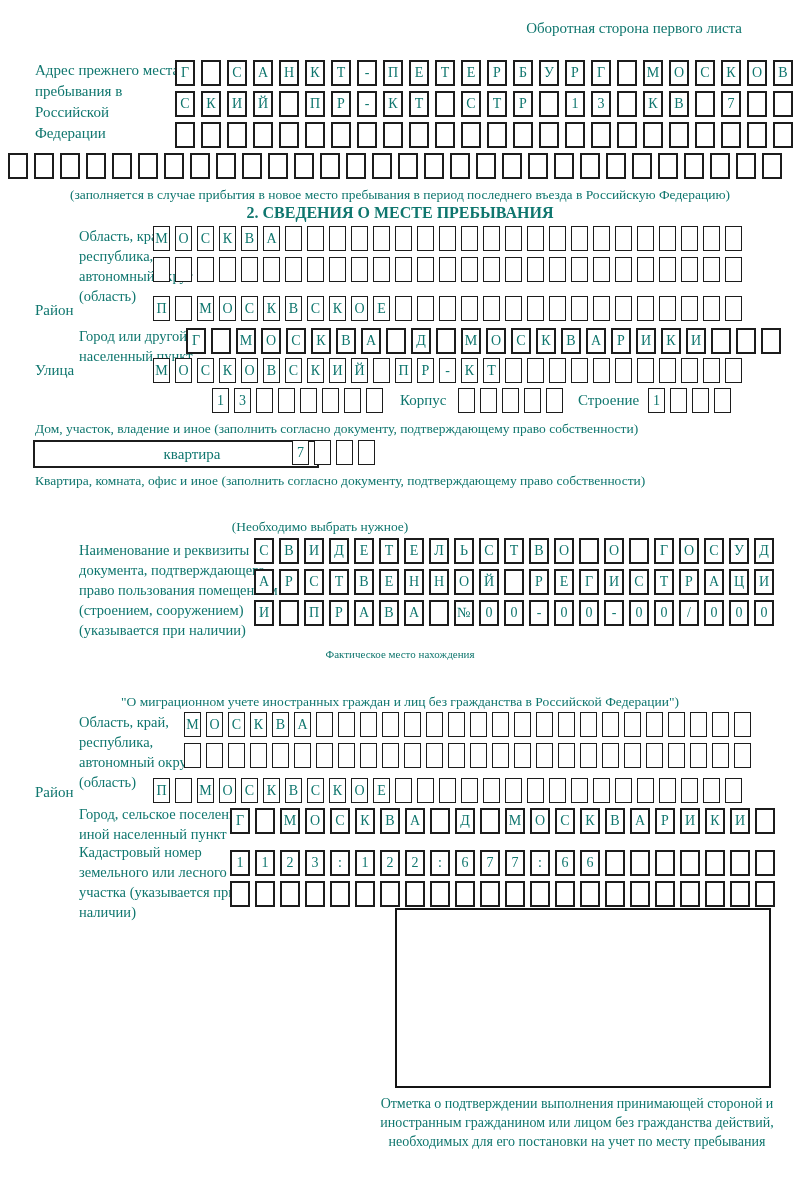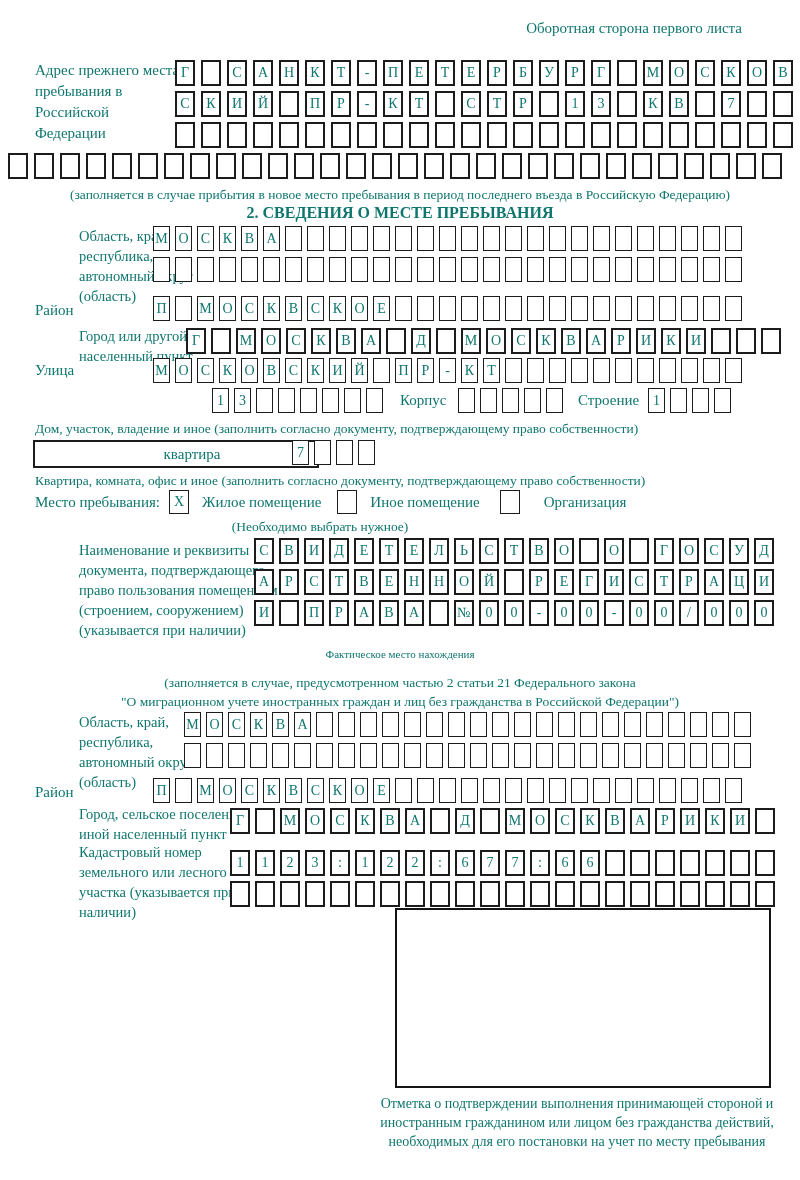--- a/index.html
+++ b/index.html
@@ -328,29 +328,20 @@
     <span>квартира</span>
   </div>
   <div class="abs cells tight" style="top:440px;left:292px;">
       <span class="cell">7</span>
       <span class="cell"></span>
       <span class="cell"></span>
       <span class="cell"></span>
     </div>
   <div class="abs capt" style="top:472px;left:35px;">Квартира, комната, офис и иное (заполнить согласно документу, подтверждающему право собственности)</div>
 
-  <div class="abs" style="top:490px;left:35px;display:flex;align-items:center;">
-    <span class="inline-lbl">Место пребывания:</span>
-    <span class="cbox" style="margin-left:9px;">X</span>
-    <span class="inline-lbl" style="margin-left:13px;">Жилое помещение</span>
-    <span class="cbox" style="margin-left:16px;"></span>
-    <span class="inline-lbl" style="margin-left:13px;">Иное помещение</span>
-    <span class="cbox" style="margin-left:20px;"></span>
-    <span class="inline-lbl" style="margin-left:24px;">Организация</span>
-  </div>
   <div class="abs capt" style="top:518px;left:160px;width:320px;text-align:center;">(Необходимо выбрать нужное)</div>
 
   <div class="abs lbl-sm" style="top:540px;left:35px;width:210px;">Наименование и реквизиты документа, подтверждающего право пользования помещением (строением, сооружением) (указывается при наличии)</div>
   <div class="abs cells" style="top:538px;left:254px;gap:5px;">
       <span class="cell">С</span>
       <span class="cell">В</span>
       <span class="cell">И</span>
       <span class="cell">Д</span>
       <span class="cell">Е</span>
       <span class="cell">Т</span>
@@ -411,21 +402,20 @@
       <span class="cell">-</span>
       <span class="cell">0</span>
       <span class="cell">0</span>
       <span class="cell">/</span>
       <span class="cell">0</span>
       <span class="cell">0</span>
       <span class="cell">0</span>
     </div>
 
   <div class="abs ttl2 center" style="top:648px;">Фактическое место нахождения</div>
-  <div class="abs capt center" style="top:674px;">(заполняется в случае, предусмотренном частью 2 статьи 21 Федерального закона</div>
   <div class="abs capt center" style="top:693px;">"О миграционном учете иностранных граждан и лиц без гражданства в Российской Федерации")</div>
 
   <div class="abs lbl-sm" style="top:712px;left:35px;width:150px;">Область, край, республика, автономный округ (область)</div>
   <div class="abs cells tight" style="top:712px;left:184px;">
       <span class="cell">М</span>
       <span class="cell">О</span>
       <span class="cell">С</span>
       <span class="cell">К</span>
       <span class="cell">В</span>
       <span class="cell">А</span>

